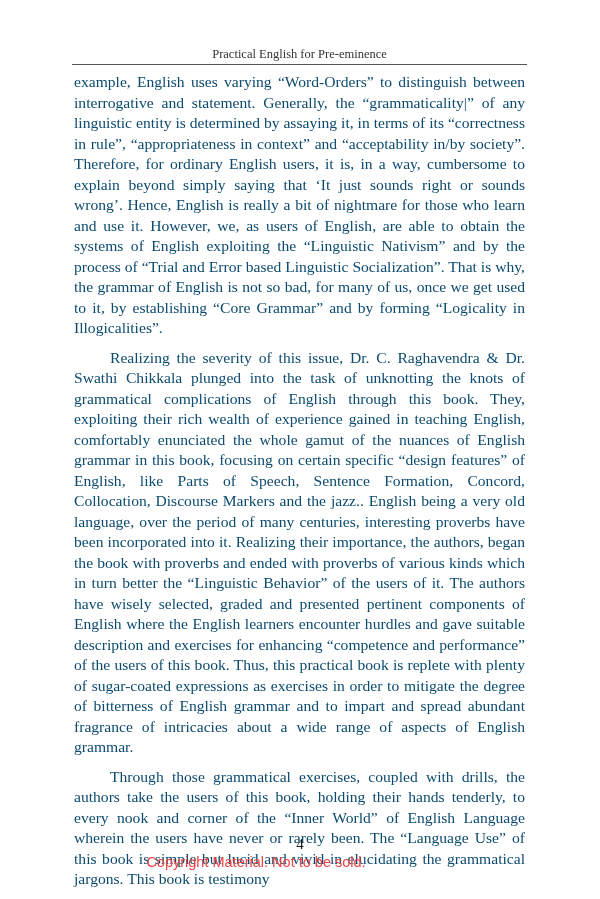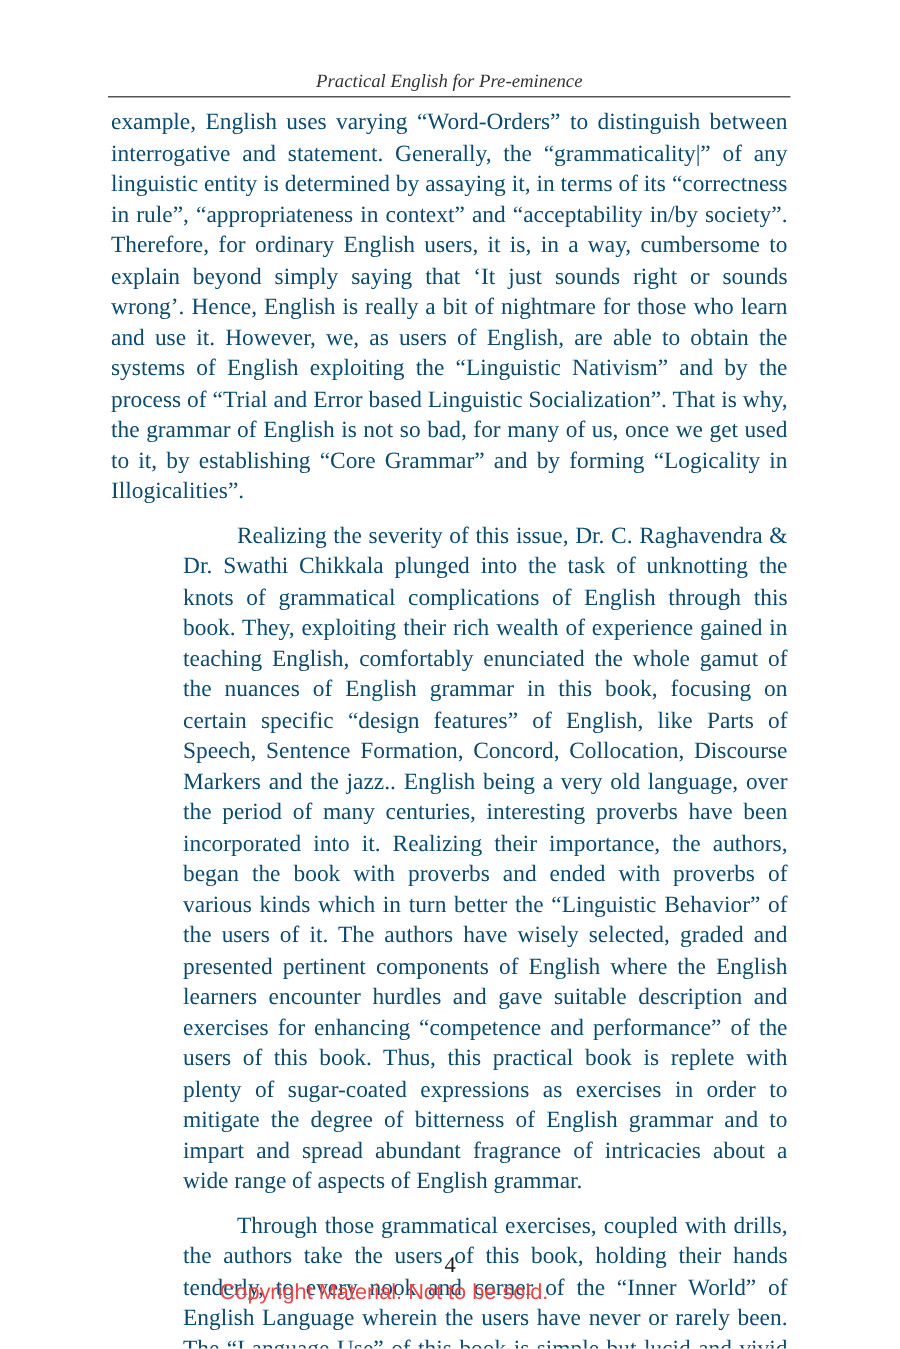--- a/index.html
+++ b/index.html
@@ -14,21 +14,20 @@
     overflow: hidden;
     color: #1a1a1a;
   }
   .running-head {
     position: absolute;
     left: 72px;
     width: 455px;
     top: 46px;
     text-align: center;
     font-family: "Liberation Serif", serif;
-    font-style: italic;
     font-size: 12.5px;
     color: #333;
     line-height: 16px;
   }
   .head-rule {
     position: absolute;
     left: 72px;
     width: 455px;
     top: 64px;
     height: 0;
@@ -43,21 +42,20 @@
     font-size: 15.6px;
     line-height: 20.5px;
     text-align: justify;
     color: #0c4a6e;
   }
   .body-text p {
     margin: 0 0 9px 0;
   }
   .body-text p.indent {
     text-indent: 36px;
-    margin-left: 48px;
   }
   .page-number {
     position: absolute;
     left: 0;
     width: 600px;
     top: 836px;
     text-align: center;
     font-family: "Liberation Serif", serif;
     font-size: 15px;
     color: #1a1a1a;

